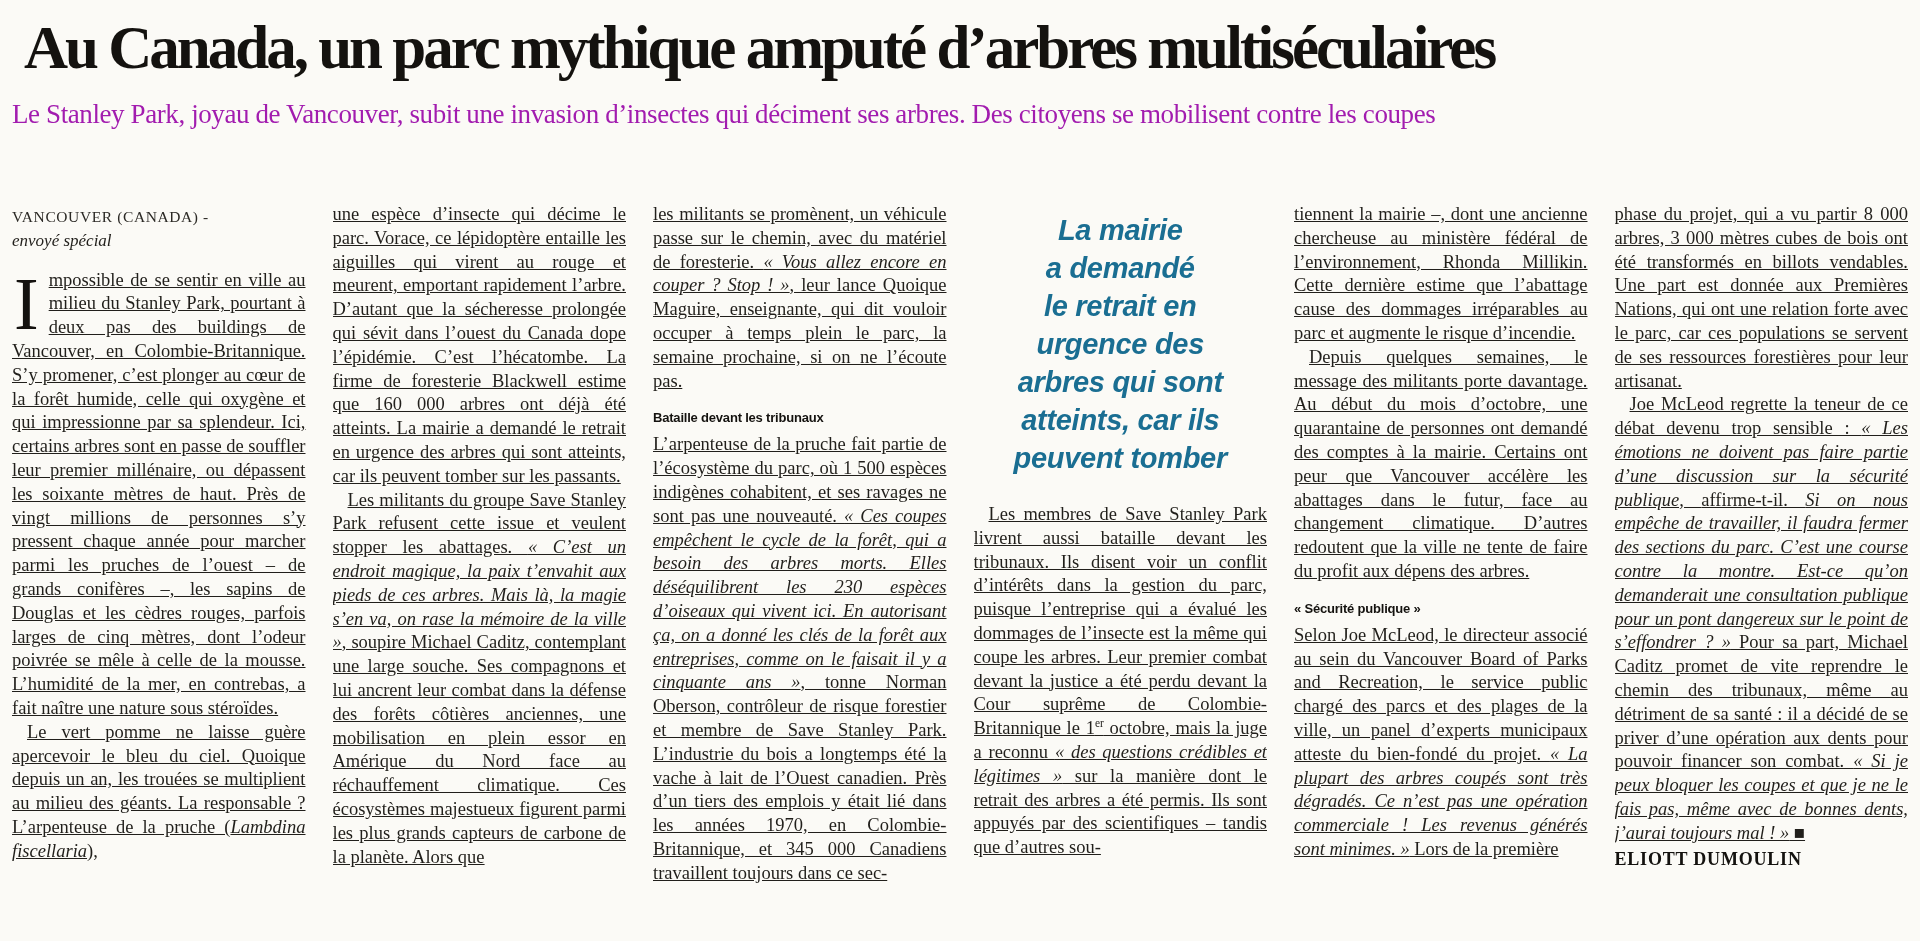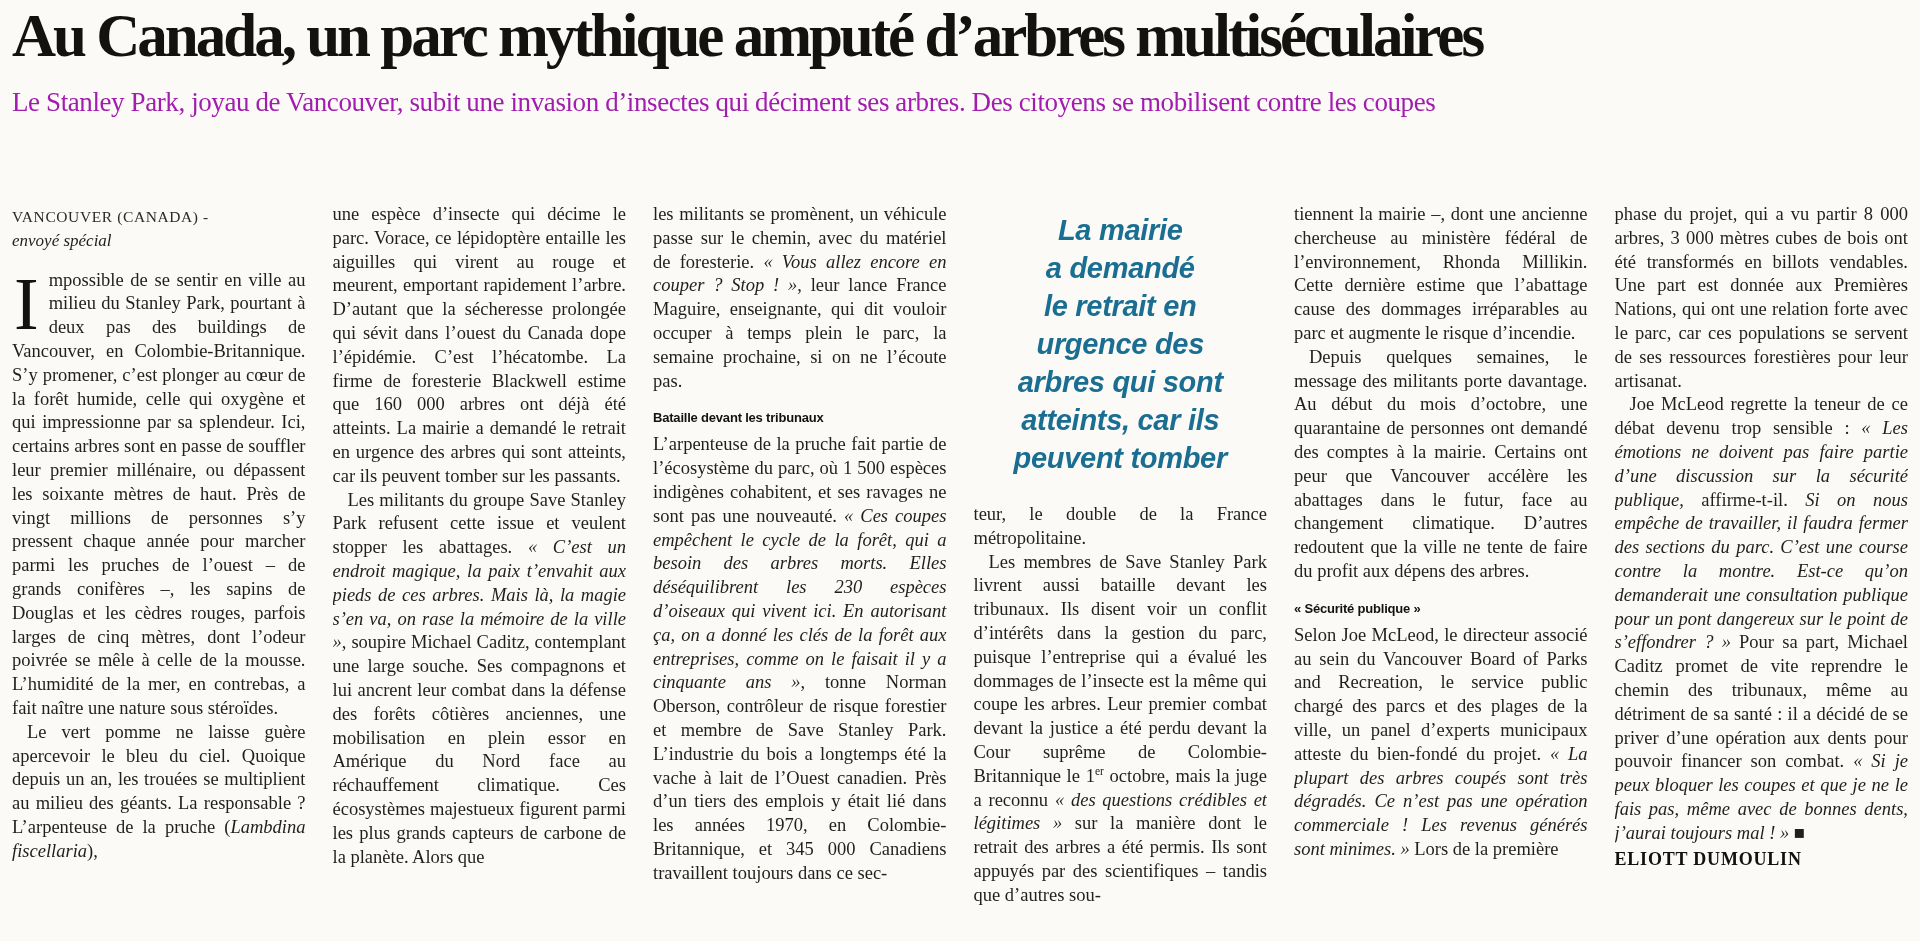--- a/index.html
+++ b/index.html
@@ -9,21 +9,21 @@
     width: 1920px;
     height: 941px;
     margin: 0 auto;
     background: #fbfaf6;
     overflow: hidden;
     font-family: "Liberation Serif", serif;
     color: #211f1b;
   }
   .article-header { position: absolute; left: 12px; top: 0; width: 1896px; }
   .headline {
-    margin: 0;
+    margin: 12px;
     padding-top: 0;
     font-family: "Liberation Serif", serif;
     font-weight: 700;
     font-size: 61px;
     line-height: 72px;
     letter-spacing: -3px;
     color: #14120f;
     white-space: nowrap;
   }
   .subhead {
@@ -46,21 +46,21 @@
     gap: 27px;
   }
   .col {
     flex: 1 1 0;
     min-width: 0;
     font-size: 18.5px;
     line-height: 23.8px;
     text-align: justify;
     overflow: hidden;
   }
-  .para { margin: 0; }
+  .para { margin: 0; text-decoration: underline; }
   .para.indent { text-indent: 15px; }
   .it { font-style: italic; }
   sup { font-size: 0.62em; line-height: 0; vertical-align: super; }
   .drop-cap {
     float: left;
     font-size: 74px;
     line-height: 60px;
     padding: 5px 10px 0 2px;
     color: #14120f;
   }
@@ -111,33 +111,32 @@
           <div class="dateline-role">envoyé spécial</div>
         </div>
         <p class="para"><span class="drop-cap">I</span><span>mpossible de se sentir en ville au milieu du Stanley Park, pourtant à deux pas des buildings de Vancouver, en Colombie-Britannique. S’y promener, c’est plonger au cœur de la forêt humide, celle qui oxygène et qui impressionne par sa splendeur. Ici, certains arbres sont en passe de souffler leur premier millénaire, ou dépassent les soixante mètres de haut. Près de vingt millions de personnes s’y pressent chaque année pour marcher parmi les pruches de l’ouest – de grands conifères –, les sapins de Douglas et les cèdres rouges, parfois larges de cinq mètres, dont l’odeur poivrée se mêle à celle de la mousse. L’humidité de la mer, en contrebas, a fait naître une nature sous stéroïdes.</span></p>
         <p class="para indent"><span>Le vert pomme ne laisse guère apercevoir le bleu du ciel. Quoique depuis un an, les trouées se multiplient au milieu des géants. La responsable ? L’arpenteuse de la pruche (</span><span class="it">Lambdina fiscellaria</span><span>),</span></p>
       </div>
     <div class="col">
         <p class="para"><span>une espèce d’insecte qui décime le parc. Vorace, ce lépidoptère entaille les aiguilles qui virent au rouge et meurent, emportant rapidement l’arbre. D’autant que la sécheresse prolongée qui sévit dans l’ouest du Canada dope l’épidémie. C’est l’hécatombe. La firme de foresterie Blackwell estime que 160 000 arbres ont déjà été atteints. La mairie a demandé le retrait en urgence des arbres qui sont atteints, car ils peuvent tomber sur les passants.</span></p>
         <p class="para indent"><span>Les militants du groupe Save Stanley Park refusent cette issue et veulent stopper les abattages. </span><span class="it">« C’est un endroit magique, la paix t’envahit aux pieds de ces arbres. Mais là, la magie s’en va, on rase la mémoire de la ville »</span><span>, soupire Michael Caditz, contemplant une large souche. Ses compagnons et lui ancrent leur combat dans la défense des forêts côtières anciennes, une mobilisation en plein essor en Amérique du Nord face au réchauffement climatique. Ces écosystèmes majestueux figurent parmi les plus grands capteurs de carbone de la planète. Alors que</span></p>
       </div>
     <div class="col">
-        <p class="para"><span>les militants se promènent, un véhicule passe sur le chemin, avec du matériel de foresterie. </span><span class="it">« Vous allez encore en couper ? Stop ! »</span><span>, leur lance France Maguire, enseignante, qui dit vouloir occuper à temps plein le parc, la semaine prochaine, si on ne l’écoute pas.</span></p>
+        <p class="para"><span>les militants se promènent, un véhicule passe sur le chemin, avec du matériel de foresterie. </span><span class="it">« Vous allez encore en couper ? Stop ! »</span><span>, leur lance Quoique Maguire, enseignante, qui dit vouloir occuper à temps plein le parc, la semaine prochaine, si on ne l’écoute pas.</span></p>
         <h3 class="col-subhead">Bataille devant les tribunaux</h3>
         <p class="para"><span>L’arpenteuse de la pruche fait partie de l’écosystème du parc, où 1 500 espèces indigènes cohabitent, et ses ravages ne sont pas une nouveauté. </span><span class="it">« Ces coupes empêchent le cycle de la forêt, qui a besoin des arbres morts. Elles déséquilibrent les 230 espèces d’oiseaux qui vivent ici. En autorisant ça, on a donné les clés de la forêt aux entreprises, comme on le faisait il y a cinquante ans »</span><span>, tonne Norman Oberson, contrôleur de risque forestier et membre de Save Stanley Park. L’industrie du bois a longtemps été la vache à lait de l’Ouest canadien. Près d’un tiers des emplois y était lié dans les années 1970, en Colombie-Britannique, et 345 000 Canadiens travaillent toujours dans ce sec-</span></p>
       </div>
     <div class="col">
         <div class="pull-quote" style="color: rgb(26, 110, 146);">La mairie
 a demandé
 le retrait en
 urgence des
 arbres qui sont
 atteints, car ils
 peuvent tomber</div>
-        <p class="para"><span>teur, le double de la France métropolitaine.</span></p>
         <p class="para indent"><span>Les membres de Save Stanley Park livrent aussi bataille devant les tribunaux. Ils disent voir un conflit d’intérêts dans la gestion du parc, puisque l’entreprise qui a évalué les dommages de l’insecte est la même qui coupe les arbres. Leur premier combat devant la justice a été perdu devant la Cour suprême de Colombie-Britannique le 1</span><sup>er</sup><span> octobre, mais la juge a reconnu </span><span class="it">« des questions crédibles et légitimes »</span><span> sur la manière dont le retrait des arbres a été permis. Ils sont appuyés par des scientifiques – tandis que d’autres sou-</span></p>
       </div>
     <div class="col">
         <p class="para"><span>tiennent la mairie –, dont une ancienne chercheuse au ministère fédéral de l’environnement, Rhonda Millikin. Cette dernière estime que l’abattage cause des dommages irréparables au parc et augmente le risque d’incendie.</span></p>
         <p class="para indent"><span>Depuis quelques semaines, le message des militants porte davantage. Au début du mois d’octobre, une quarantaine de personnes ont demandé des comptes à la mairie. Certains ont peur que Vancouver accélère les abattages dans le futur, face au changement climatique. D’autres redoutent que la ville ne tente de faire du profit aux dépens des arbres.</span></p>
         <h3 class="col-subhead">« Sécurité publique »</h3>
         <p class="para"><span>Selon Joe McLeod, le directeur associé au sein du Vancouver Board of Parks and Recreation, le service public chargé des parcs et des plages de la ville, un panel d’experts municipaux atteste du bien-fondé du projet. </span><span class="it">« La plupart des arbres coupés sont très dégradés. Ce n’est pas une opération commerciale ! Les revenus générés sont minimes. »</span><span> Lors de la première</span></p>
       </div>
     <div class="col">
         <p class="para"><span>phase du projet, qui a vu partir 8 000 arbres, 3 000 mètres cubes de bois ont été transformés en billots vendables. Une part est donnée aux Premières Nations, qui ont une relation forte avec le parc, car ces populations se servent de ses ressources forestières pour leur artisanat.</span></p>

